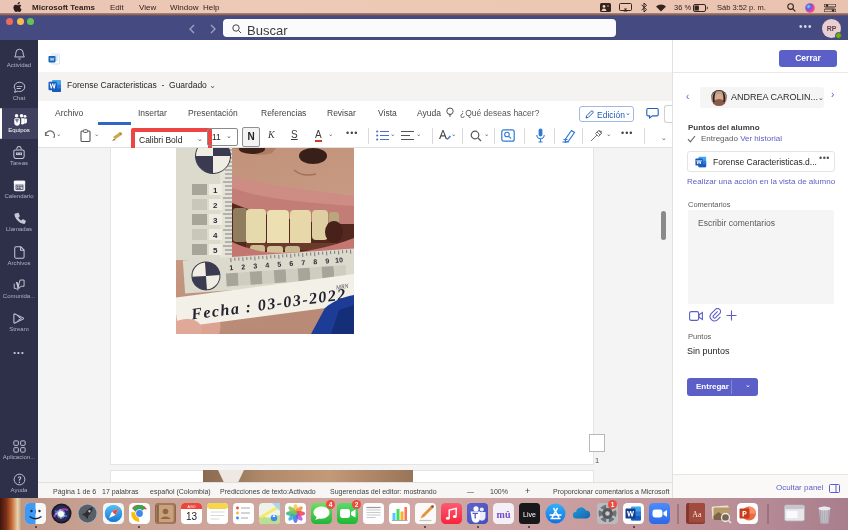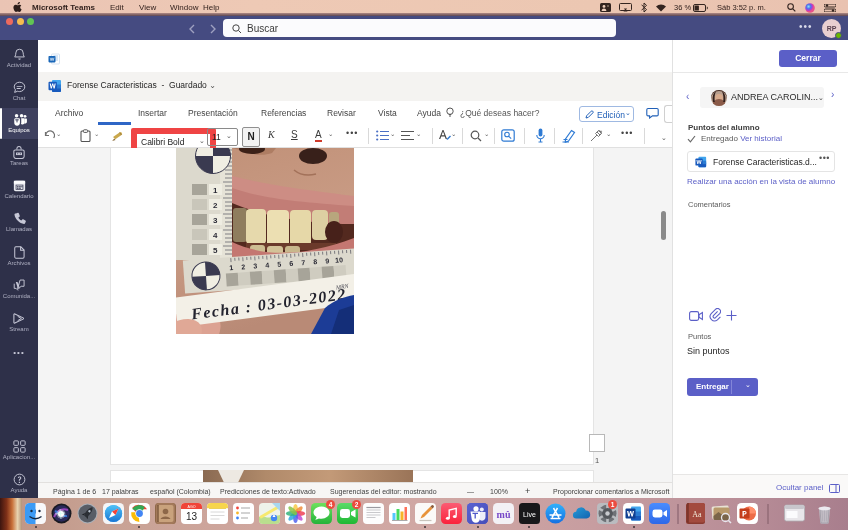--- a/index.html
+++ b/index.html
@@ -4,21 +4,21 @@
 html,body{margin:0;padding:0;}
 #screen{position:relative;width:848px;height:530px;overflow:hidden;font-family:"Liberation Sans",sans-serif;background:#fff;}
 .abs{position:absolute;}
 
 #menubar{left:0;top:0;width:848px;height:28px;background:linear-gradient(90deg,#eac4b4 0%,#eec9b5 30%,#ecc7b2 70%,#e9c2b0 100%);color:#31211e;font-size:8px;}
 #menubar .mi{position:absolute;top:3px;font-size:8px;color:#33221e;}
 #mbsep{left:0;top:13px;width:848px;height:3px;background:linear-gradient(180deg,#b08a84,#5c4550);}
 
 #titlebar{left:0;top:16px;width:848px;height:24px;background:#454b81;}
 .tl{position:absolute;top:1.5px;width:7px;height:7px;border-radius:50%;}
-#searchbox{left:223px;top:3px;width:393px;height:18px;background:#fbfbfd;border-radius:4px;color:#3b3b3b;font-size:10px;}
+#searchbox{left:223px;top:3px;width:393px;height:18px;background:#fbfbfd;border-radius:4px;color:#3b3b3b;font-size:13px;}
 
 #sidebar{left:0;top:40px;width:38px;height:458px;background:#2e3049;}
 .sbitem{position:absolute;left:0;width:38px;text-align:center;color:#c6c7d6;}
 .sbitem .lbl{display:block;font-size:6px;color:#b0b1c3;margin-top:1px;white-space:nowrap;overflow:hidden;}
 .sbitem svg{display:block;margin:0 auto;}
 #sbsel{left:2px;top:68px;width:36px;height:31px;background:#3f415f;}
 #sbselbar{left:0;top:68px;width:2px;height:31px;background:#fff;border-radius:1px;}
 
 #main{left:38px;top:40px;width:634px;height:458px;background:#fff;}
 #titlerow{left:38px;top:72px;width:634px;height:29px;background:#f4f3f1;}
@@ -272,21 +272,21 @@
   <svg class="abs" style="left:42px;top:3px" width="11" height="13" viewBox="0 0 11 13">
         <rect x="1" y="2" width="9" height="10.5" rx="1" fill="none" stroke="#555" stroke-width="1.1"></rect>
         <rect x="3.4" y="0.8" width="4.2" height="2.6" rx="0.8" fill="#fff" stroke="#555" stroke-width="1"></rect>
       </svg>
   <span class="tbx" style="left:56px;top:4px;color:#666;font-size:6.5px;">⌄</span>
   <svg class="abs" style="left:73px;top:5px" width="12" height="11" viewBox="0 0 12 11">
         <path d="M2 6l6.5-4.5a1.6 1.6 0 012.3.4 1.6 1.6 0 01-.3 2.2L4.3 8.2z" fill="#caa84c"></path>
         <path d="M3.2 7.4L1.2 10l3.4-1.1z" fill="#8a6a3a"></path>
         <path d="M8.5 1.5l2 2.5" stroke="#8a6a3a" stroke-width="0.7"></path>
       </svg>
-  <div class="abs" style="left:93px;top:2px;width:73px;height:16px;border:6px solid #ef4444;border-radius:2px;">
+  <div class="abs" style="left:93px;top:2px;width:73px;height:16px;border:4px solid #ef4444;border-radius:2px;">
     <span class="abs" style="left:4px;top:3px;font-size:8.5px;color:#222;white-space:nowrap;">Calibri Bold</span>
     <span class="abs" style="left:62px;top:3px;font-size:7px;color:#555;">⌄</span>
   </div>
   <div class="abs" style="left:169px;top:2px;width:29px;height:16px;border:1px solid #8a8a8a;border-radius:2px;">
     <span class="abs" style="left:4px;top:3px;font-size:8.5px;color:#222;">11</span>
     <span class="abs" style="left:18px;top:3px;font-size:7px;color:#555;">⌄</span>
   </div>
   <div class="abs" style="left:204px;top:1px;width:16px;height:18px;border:1px solid #909090;background:#f3f3f3;border-radius:2px;text-align:center;font-weight:bold;font-size:10px;color:#222;line-height:18px;">N</div>
   <span class="tbx" style="left:230px;top:3px;font-style:italic;font-size:10px;font-family:'Liberation Serif',serif;">K</span>
   <span class="tbx" style="left:253px;top:3px;text-decoration:underline;font-size:10px;">S</span>
@@ -512,20 +512,23 @@
           <rect x="4" y="7" width="9" height="6" rx="1" fill="#185abd"></rect>
           <rect x="4" y="5.5" width="9" height="4" fill="#2b7cd3"></rect>
           <rect x="0.5" y="2.8" width="8.4" height="8.4" rx="1" fill="#185abd"></rect>
           <path d="M1.7 4.6l1 4.8h1.1l.9-3.4.9 3.4h1.1l1-4.8H6.6l-.6 3.2-.8-3.2h-1l-.8 3.2-.6-3.2z" fill="#fff"></path>
         </svg>
     <span class="abs" style="left:25px;top:5px;font-size:8.5px;color:#252525;white-space:nowrap;">Forense Caracteristicas.d...</span>
     <span class="abs" style="left:131px;top:1px;font-size:9px;color:#555;letter-spacing:0.5px;">•••</span>
   </div>
   <span class="abs" style="left:14px;top:137px;font-size:8px;color:#5b5fc7;white-space:nowrap;">Realizar una acción en la vista de alumno</span>
   <span class="abs" style="left:15px;top:160px;font-size:7.5px;color:#5a5a5a;">Comentarios</span>
+  <div class="abs" style="left:15px;top:170px;width:146px;height:94px;background:#f5f5f5;border-radius:2px;">
+    <span class="abs" style="left:10px;top:8px;font-size:8.5px;color:#5a5a5a;">Escribir comentarios</span>
+  </div>
   <svg class="abs" style="left:16px;top:271px" width="14" height="10" viewBox="0 0 14 10">
         <rect x="0.6" y="0.6" width="9" height="8.8" rx="1.6" fill="none" stroke="#5b5fc7" stroke-width="1.1"></rect>
         <path d="M10 3.8L13.4 1.6v6.8L10 6.2z" fill="none" stroke="#5b5fc7" stroke-width="1.1"></path>
       </svg>
   <svg class="abs" style="left:36px;top:268px" width="12" height="14" viewBox="0 0 12 14">
         <path d="M8.6 3.4L4.4 7.6a1.5 1.5 0 002.1 2.1l4.4-4.4a3 3 0 00-4.2-4.2L2.2 5.6a4.4 4.4 0 006.2 6.2l3-3" fill="none" stroke="#5b5fc7" stroke-width="1.1"></path>
       </svg>
   <svg class="abs" style="left:53px;top:270px" width="11" height="11" viewBox="0 0 11 11">
         <path d="M5.5 0.5v10M0.5 5.5h10" stroke="#5b5fc7" stroke-width="1.1"></path>
       </svg>

